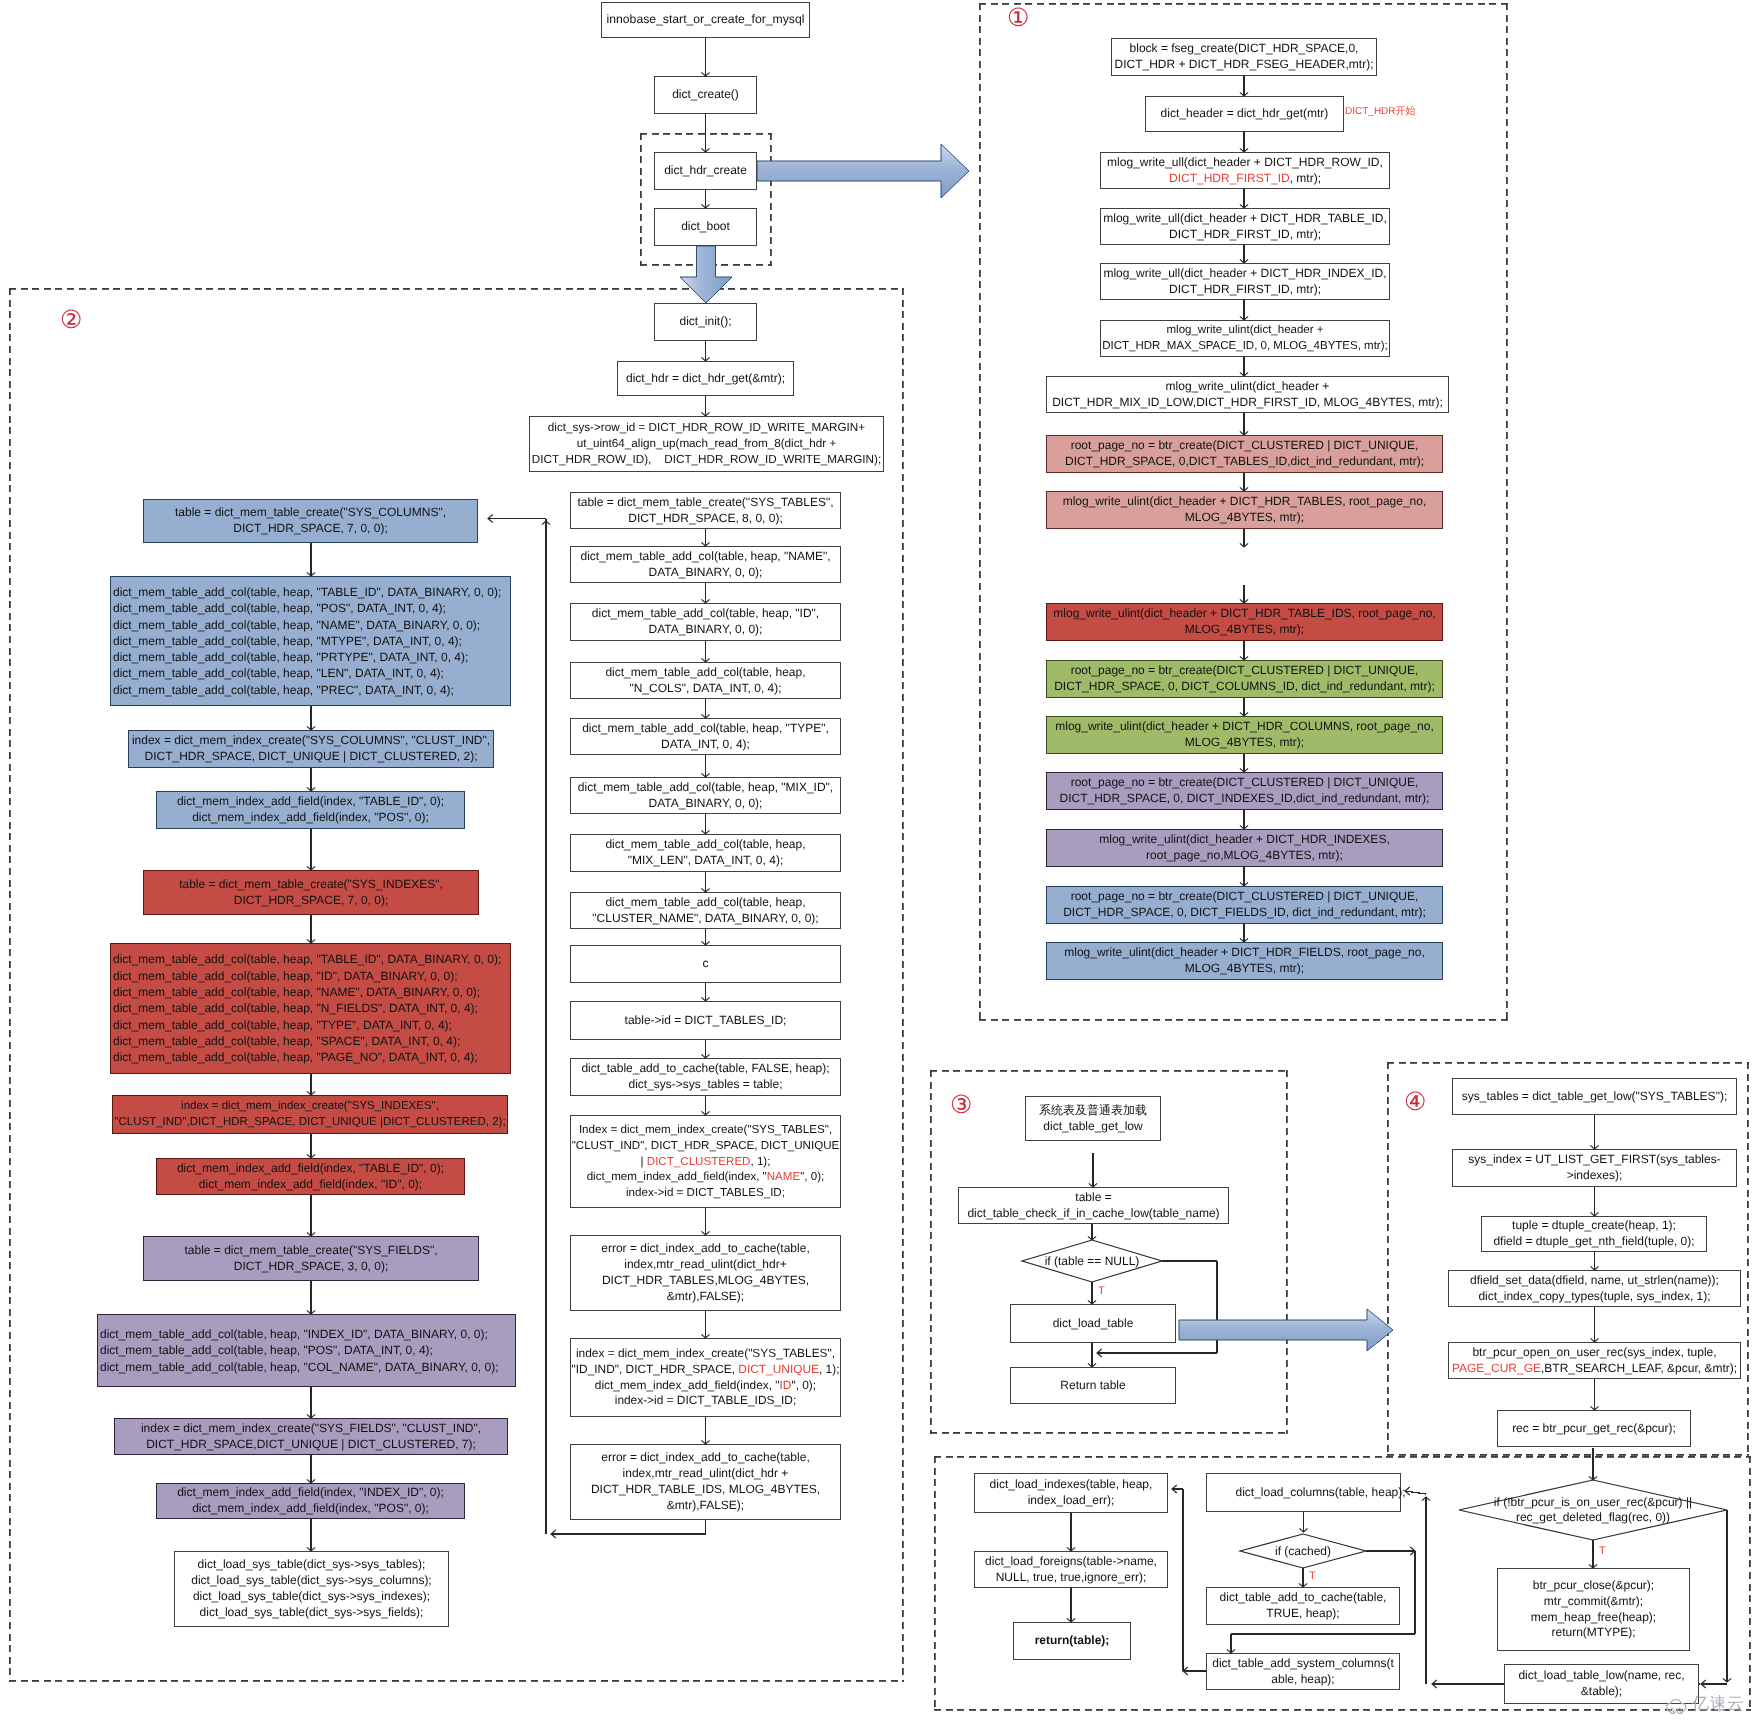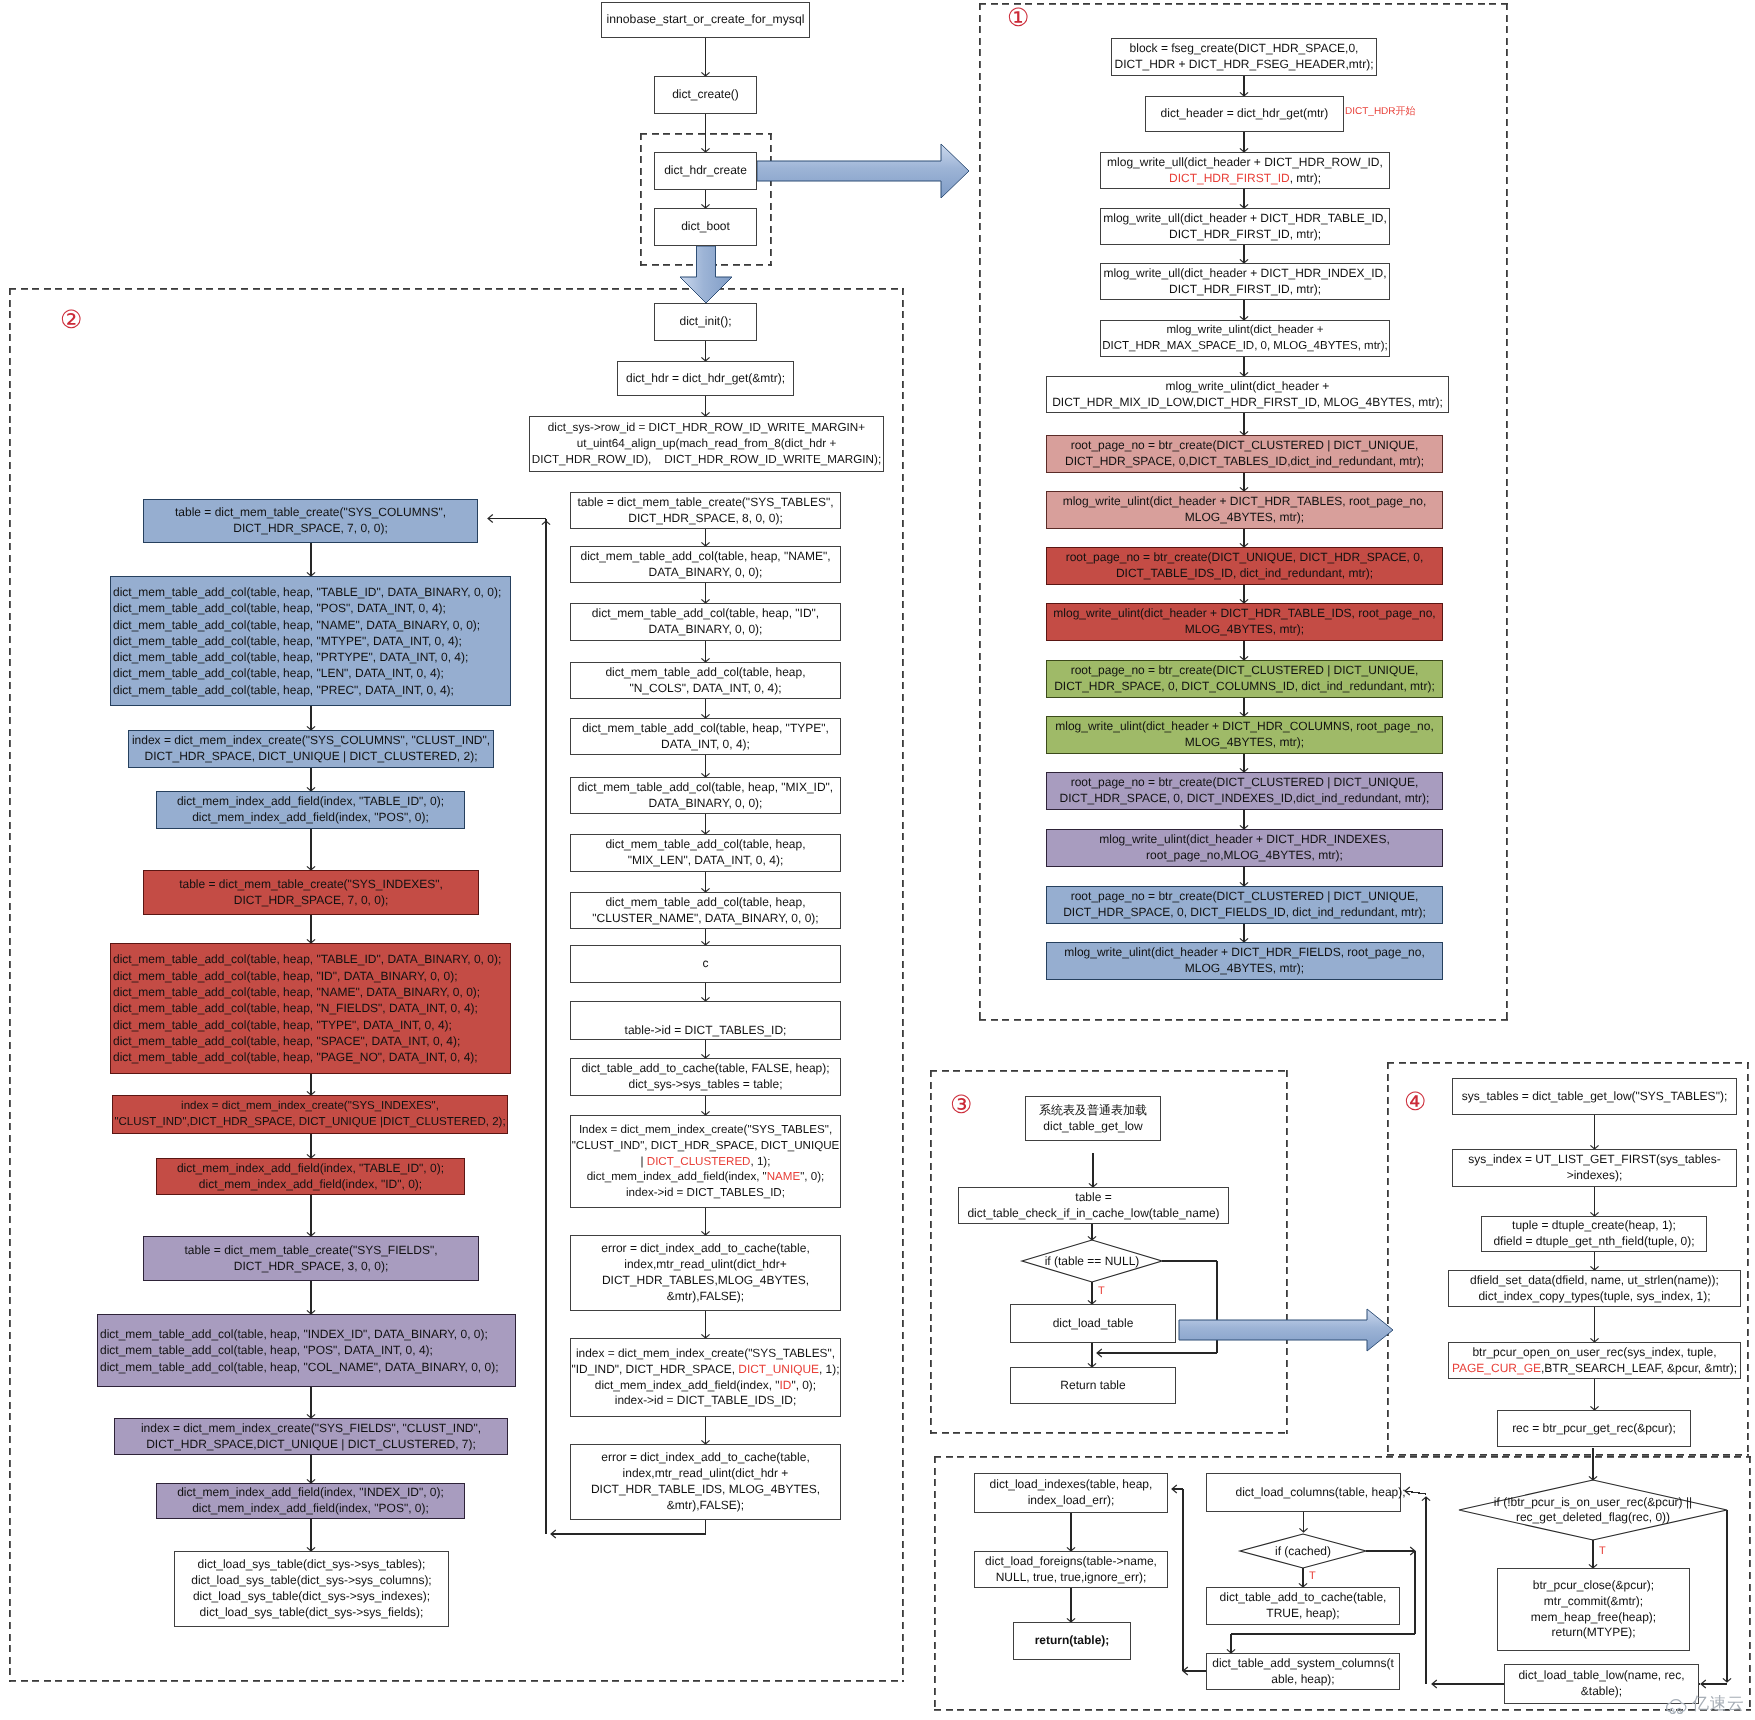--- a/index.html
+++ b/index.html
@@ -280,21 +280,21 @@
       <div>dict_mem_table_add_col(table, heap,</div>
       <div>"MIX_LEN", DATA_INT, 0, 4);</div>
     </div>
     <div class="box" style="left: 570px; top: 892px; width: 271px; height: 37px; background: rgb(255, 255, 255); font-size: 12px; border-color: rgb(64, 64, 64);">
       <div>dict_mem_table_add_col(table, heap,</div>
       <div>"CLUSTER_NAME", DATA_BINARY, 0, 0);</div>
     </div>
     <div class="box" style="left: 570px; top: 945px; width: 271px; height: 38px; background: rgb(255, 255, 255); font-size: 12px; border-color: rgb(64, 64, 64);">
       <div>c</div>
     </div>
-    <div class="box" style="left: 570px; top: 1001px; width: 271px; height: 39px; background: rgb(255, 255, 255); font-size: 12px; border-color: rgb(64, 64, 64); justify-content: flex-end;">
+    <div class="box" style="left: 570px; top: 1001px; width: 271px; height: 39px; background: rgb(255, 255, 255); font-size: 12px; border-color: rgb(64, 64, 64);">
       <div>table-&gt;id = DICT_TABLES_ID;</div>
     </div>
     <div class="box" style="left: 570px; top: 1058px; width: 271px; height: 38px; background: rgb(255, 255, 255); font-size: 12px; border-color: rgb(64, 64, 64);">
       <div>dict_table_add_to_cache(table, FALSE, heap);</div>
       <div>dict_sys-&gt;sys_tables = table;</div>
     </div>
     <div class="box" style="left: 570px; top: 1115px; width: 271px; height: 93px; background: rgb(255, 255, 255); font-size: 11.6px; border-color: rgb(64, 64, 64);">
       <div>Index = dict_mem_index_create("SYS_TABLES",</div>
       <div>"CLUST_IND", DICT_HDR_SPACE, DICT_UNIQUE</div>
       <div><span>| </span><span class="red">DICT_CLUSTERED</span><span>, 1);</span></div>
@@ -411,24 +411,20 @@
       <div>mlog_write_ulint(dict_header +</div>
       <div>DICT_HDR_MIX_ID_LOW,DICT_HDR_FIRST_ID, MLOG_4BYTES, mtr);</div>
     </div>
     <div class="box" style="left: 1046px; top: 435px; width: 397px; height: 38px; background: rgb(216, 159, 155); font-size: 12px; border-color: rgb(90, 43, 39); border-width: 1.5px;">
       <div>root_page_no = btr_create(DICT_CLUSTERED | DICT_UNIQUE,</div>
       <div>DICT_HDR_SPACE, 0,DICT_TABLES_ID,dict_ind_redundant, mtr);</div>
     </div>
     <div class="box" style="left: 1046px; top: 491px; width: 397px; height: 38px; background: rgb(216, 159, 155); font-size: 12px; border-color: rgb(90, 43, 39); border-width: 1.5px;">
       <div>mlog_write_ulint(dict_header + DICT_HDR_TABLES, root_page_no,</div>
       <div>MLOG_4BYTES, mtr);</div>
-    </div>
-    <div class="box" style="left: 1046px; top: 547px; width: 397px; height: 38px; background: rgb(196, 76, 69); font-size: 12px; border-color: rgb(90, 22, 19); border-width: 1.5px;">
-      <div>root_page_no = btr_create(DICT_UNIQUE, DICT_HDR_SPACE, 0,</div>
-      <div>DICT_TABLE_IDS_ID, dict_ind_redundant, mtr);</div>
     </div>
     <div class="box" style="left: 1046px; top: 603px; width: 397px; height: 38px; background: rgb(196, 76, 69); font-size: 12px; border-color: rgb(90, 22, 19); border-width: 1.5px;">
       <div>mlog_write_ulint(dict_header + DICT_HDR_TABLE_IDS, root_page_no,</div>
       <div>MLOG_4BYTES, mtr);</div>
     </div>
     <div class="box" style="left: 1046px; top: 660px; width: 397px; height: 38px; background: rgb(159, 186, 104); font-size: 12px; border-color: rgb(60, 74, 27); border-width: 1.5px;">
       <div>root_page_no = btr_create(DICT_CLUSTERED | DICT_UNIQUE,</div>
       <div>DICT_HDR_SPACE, 0, DICT_COLUMNS_ID, dict_ind_redundant, mtr);</div>
     </div>
     <div class="box" style="left: 1046px; top: 716px; width: 397px; height: 38px; background: rgb(159, 186, 104); font-size: 12px; border-color: rgb(60, 74, 27); border-width: 1.5px;">

